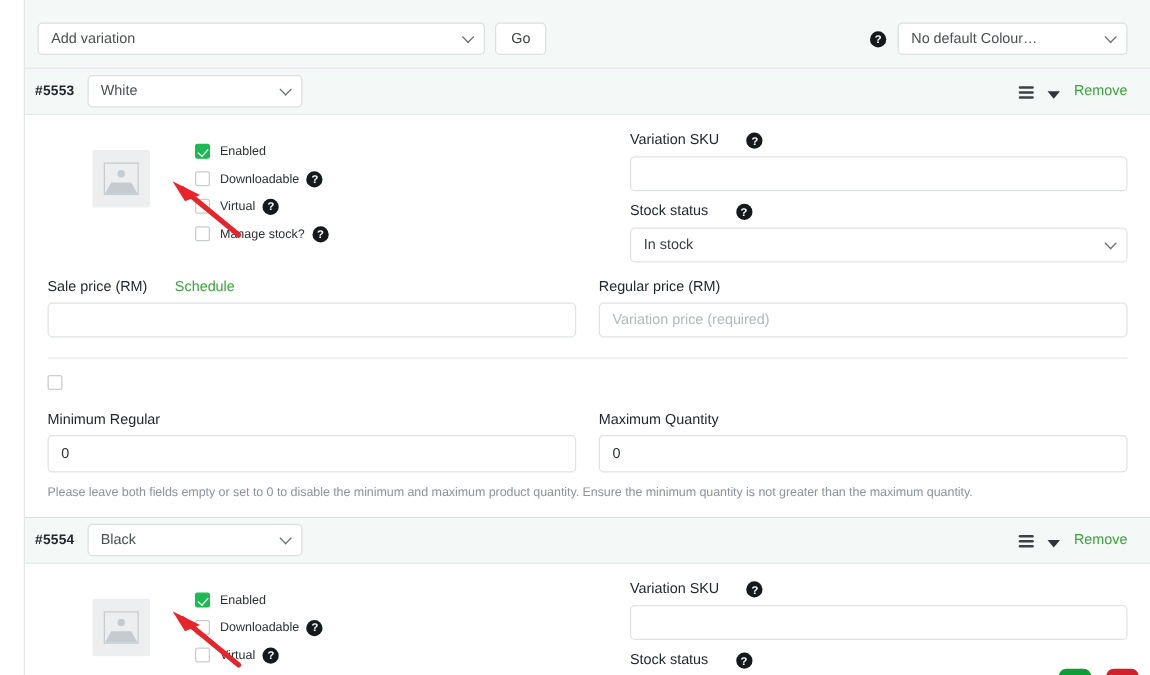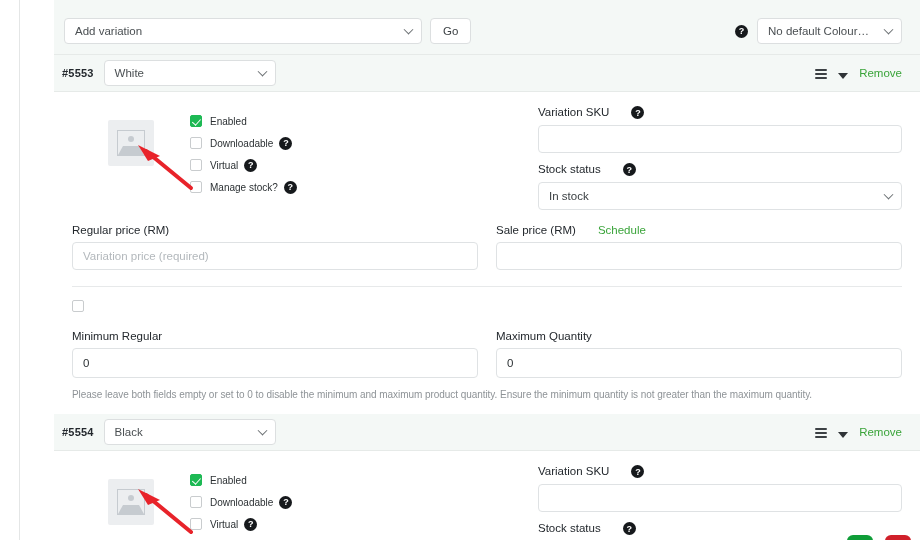--- a/index.html
+++ b/index.html
@@ -16,21 +16,20 @@
     overflow: hidden;
   }
   
   .left-rail {
     position: absolute; left: 19px; top: 0; width: 1px; height: 540px;
     background: #e4e6e6;
   }
   .content {
     position: absolute; left: 20px; top: 0; right: 0; bottom: 0;
     background: #d946ef;
-    margin-left: 34px;
   }
 
   
   .toolbar {
     position: relative;
     height: 55px;
     background: #f4f8f6;
     border-bottom: 1px solid #e6eae8;
     display: flex; align-items: center;
   }
@@ -71,21 +70,21 @@
     display: flex; align-items: center; gap: 9px;
   }
   .help-icon {
     width: 13px; height: 13px; border-radius: 50%;
     background: #16191c; color: #ffffff;
     font-size: 9px; font-weight: bold;
     display: inline-flex; align-items: center; justify-content: center;
     font-family: "Liberation Sans", sans-serif;
     flex: none;
   }
-  .default-select { width: 145px; }
+  .default-select { width: 184px; }
 
   
   .var-header {
     position: relative;
     height: 37px;
     background: #f4f8f6;
     border-bottom: 1px solid #e6eae8;
     display: flex; align-items: center;
     padding-left: 8px;
   }
@@ -310,30 +309,30 @@
           </div>
           <div class="select-field">
             <span>In stock</span>
             <span class="chev"></span>
           </div>
         </div>
 
       </div>
 
       <div class="price-row">
-        <div class="price-col left">
-          <div class="fld-label">Regular price (RM)</div>
-          <div class="input ph">Variation price (required)</div>
-        </div>
         <div class="price-col">
           <div class="fld-label">
             <span>Sale price (RM)</span>
             <span class="schedule-link">Schedule</span>
           </div>
           <div class="input"></div>
+        </div>
+        <div class="price-col left">
+          <div class="fld-label">Regular price (RM)</div>
+          <div class="input ph">Variation price (required)</div>
         </div>
       </div>
 
       <div class="divider"></div>
 
       <div class="wholesale-row">
         <span class="chk"></span>
       </div>
 
       <div class="qty-row">

